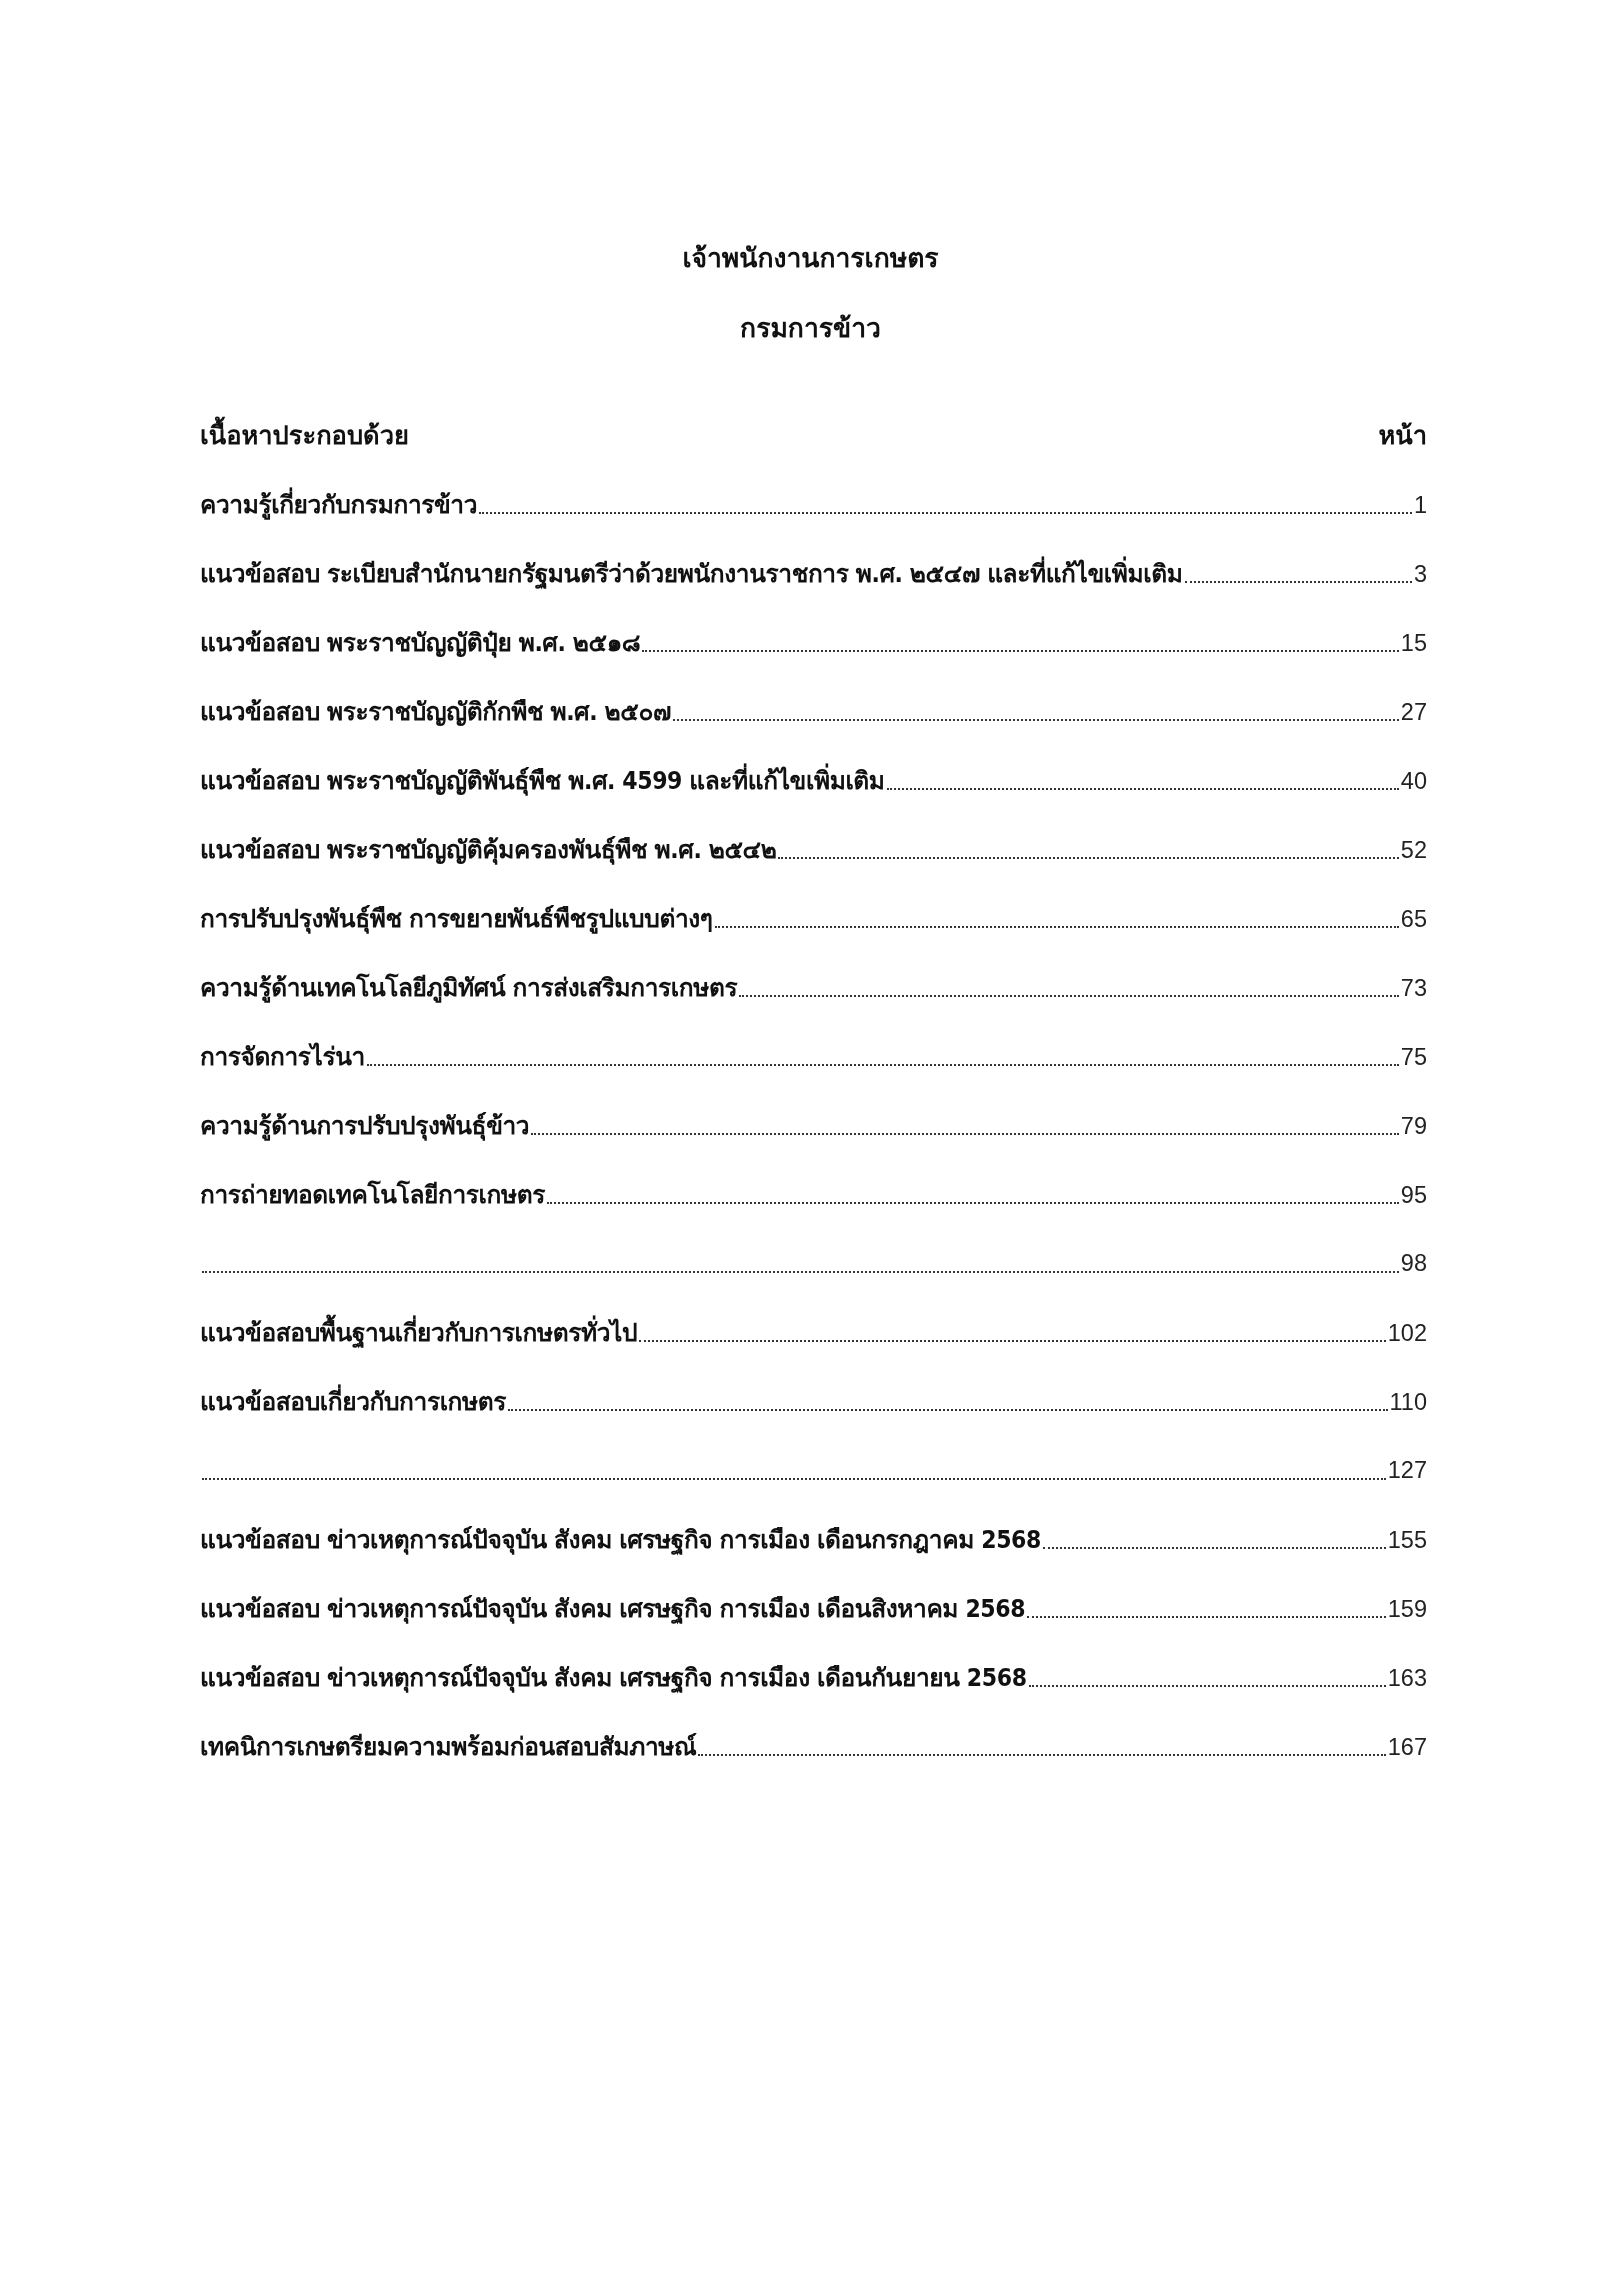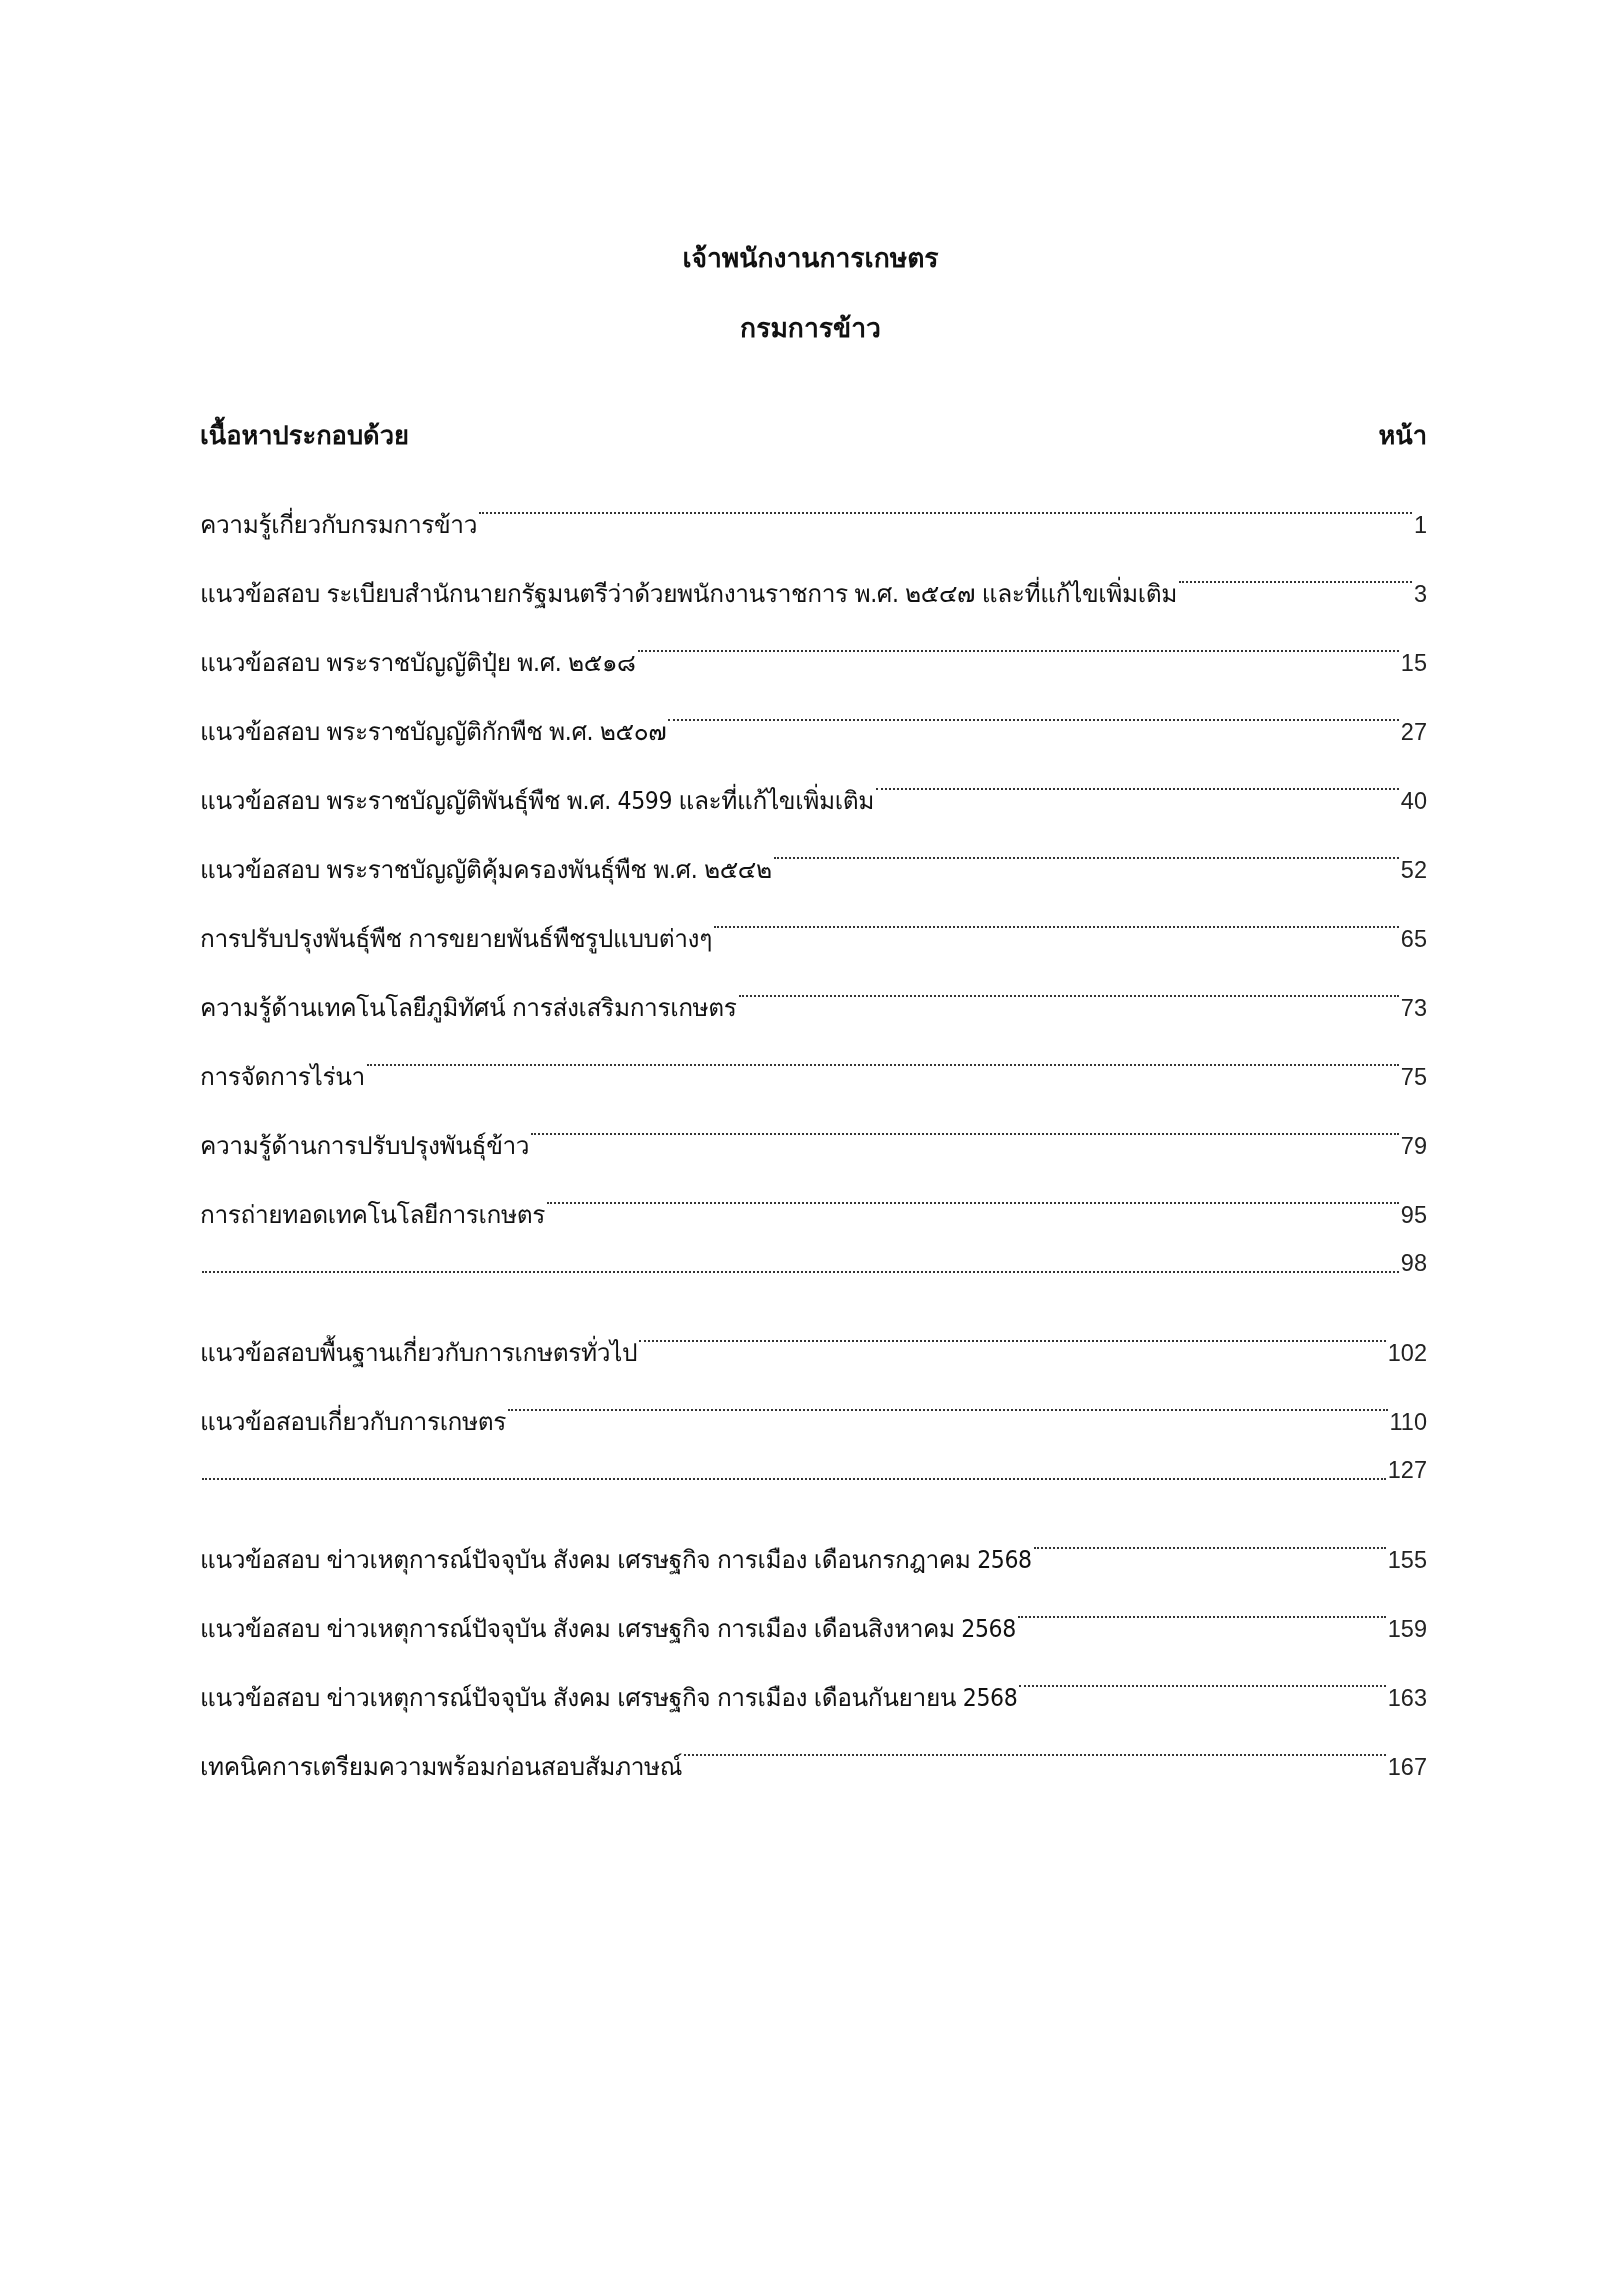--- a/index.html
+++ b/index.html
@@ -8,21 +8,21 @@
   .page { position: absolute; left: 0; top: 0; width: 1621px; height: 2293px; background: #fff; }
   .title { position: absolute; left: 0; width: 1621px; text-align: center;
            font-weight: bold; font-size: 26.5px; line-height: 39px; margin-top: 32px; }
   .title1 { top: 206px; }
   .title2 { top: 276px; }
   .toc { position: absolute; left: 200px; width: 1227px; top: 416px; }
   .toc-header { display: flex; justify-content: space-between; height: 39px; line-height: 39px;
                 font-weight: bold; font-size: 25.5px; margin-bottom: 30px; }
   .row { display: flex; align-items: baseline; height: 39px; line-height: 39px;
          margin-bottom: 30px; font-size: 24.5px; white-space: nowrap; }
-  .row .label { font-weight: normal; flex: 0 0 auto; font-stretch: condensed; letter-spacing: -0.4px; margin-top: 20px; }
+  .row .label { font-weight: bold; flex: 0 0 auto; font-stretch: condensed; letter-spacing: -0.4px; }
   .row .leader { flex: 1 1 auto; overflow: hidden; margin: 0 2px; color: #222;
                  border-bottom: 2px dotted #333; height: 0; align-self: flex-end; margin-bottom: 9.8px; }
   .row .page-num { flex: 0 0 auto; font-weight: normal; font-family: "Liberation Sans", sans-serif;
                    font-size: 23.5px; color: #222; }
 </style>
 </head>
 <body>
 
 <div class="page">
   <div class="title title1">เจ้าพนักงานการเกษตร</div>
@@ -116,19 +116,19 @@
         <span class="label">แนวข้อสอบ ข่าวเหตุการณ์ปัจจุบัน สังคม เศรษฐกิจ การเมือง เดือนสิงหาคม 2568</span>
         <span class="leader"></span>
         <span class="page-num">159</span>
       </div>
     <div class="row">
         <span class="label">แนวข้อสอบ ข่าวเหตุการณ์ปัจจุบัน สังคม เศรษฐกิจ การเมือง เดือนกันยายน 2568</span>
         <span class="leader"></span>
         <span class="page-num">163</span>
       </div>
     <div class="row">
-        <span class="label">เทคนิคการเตรียมความพร้อมก่อนสอบสัมภาษณ์</span>
+        <span class="label">เทคนิการเกษตรียมความพร้อมก่อนสอบสัมภาษณ์</span>
         <span class="leader"></span>
         <span class="page-num">167</span>
       </div>
   </div>
 </div>
 
 
 </body></html>

